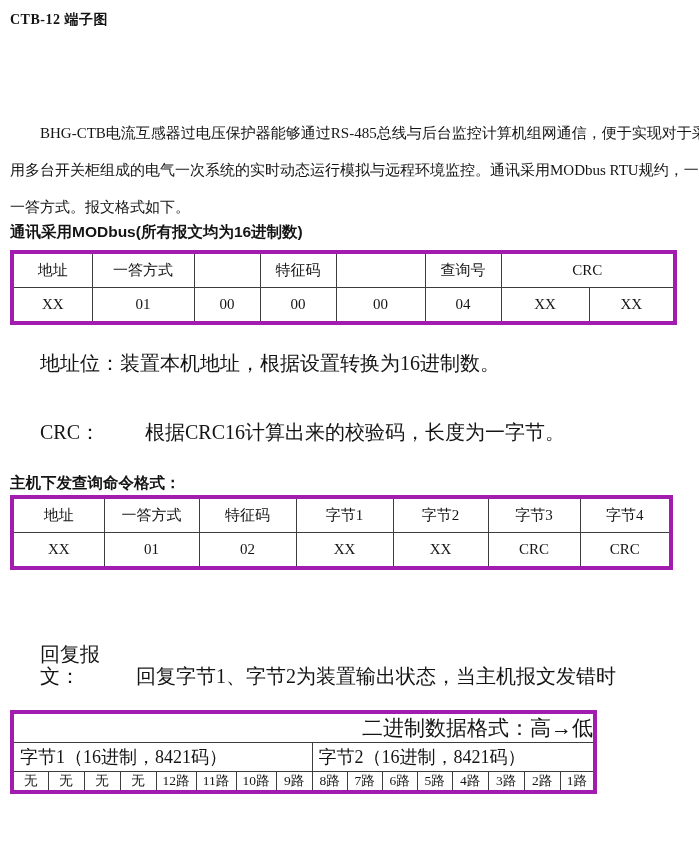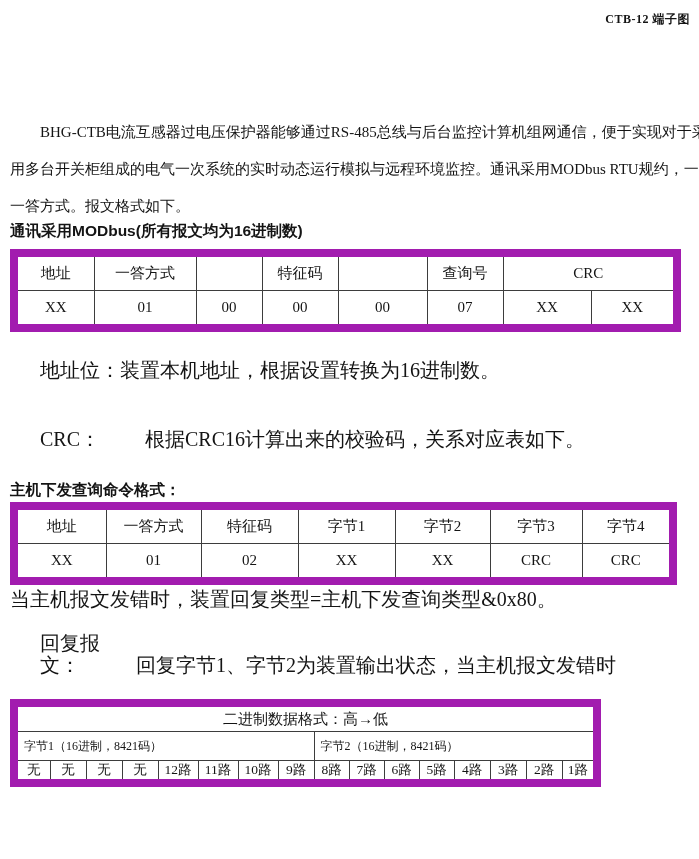--- a/index.html
+++ b/index.html
@@ -8,23 +8,23 @@
     height: 859px;
     background: #ffffff;
     color: #141414;
     font-family: "Liberation Serif", "DejaVu Serif", serif;
     overflow: hidden;
   }
   .page { padding: 0 9px 0 10px; }
 
   .doc-title {
     padding-top: 11px;
-    text-align: right;
+    text-align: left;
     font-weight: 700;
-    font-size: 12px;
+    font-size: 14px;
     letter-spacing: 0.5px;
   }
 
   .section-heading {
     margin-top: 114px;
     margin-left: 2px;
     font-family: "Liberation Sans", "DejaVu Sans", sans-serif;
     font-weight: 600;
     font-size: 21px;
     line-height: 24px;
@@ -39,48 +39,48 @@
     font-weight: 700;
     font-size: 15.5px;
     line-height: 20px;
   }
   .h-query { margin-top: -4px; }
   .h-reply { margin-top: 6px; }
 
   table {
     border-collapse: collapse;
     table-layout: fixed;
-    border: 8px solid #a21caf;
+    border: 4px solid #a21caf;
     padding-left: 8px;
   }
   td {
     border: 1.5px solid #3d3d3d;
     text-align: center;
     vertical-align: middle;
     overflow: hidden;
     padding: 0;
   }
 
   .t1 { width: 663px; margin-top: 8px; font-size: 15px; }
   .t1 td { height: 33px; }
   .t2 { width: 659px; margin-top: 2px; font-size: 15px; }
   .t2 td { height: 33px; }
 
   .t3 { width: 583px; margin-top: 1px; }
-  .t3 .title-row td { height: 24px; font-size: 15px; }
-  .t3 .byte-row td { height: 28px; font-size: 12px; text-align: left; padding-left: 6px; }
+  .t3 .title-row td { height: 24px; font-size: 21px; text-align: right; }
+  .t3 .byte-row td { height: 28px; font-size: 18px; text-align: left; padding-left: 6px; }
   .t3 .chan-row td { height: 16px; font-size: 13.5px; }
 
   .note-line { line-height: 23px; font-size: 20px; white-space: pre-wrap; }
   .notes1 { margin-top: 4px; }
   .notes2 { margin-top: 3px; }
   .notes2 .note-line { line-height: 22px; }
   .label-plain { display: inline; }
   .crc-label { display: inline-block; width: 105px; }
-  .reply-label { display: inline-block; width: 96px; }
+  .reply-label { display: inline-block; width: 96px; margin-top: 48px; }
 </style>
 </head>
 <body>
 
 <div class="page">
 
   <div class="doc-title">CTB-12 端子图</div>
 
 
   <div class="intro">
@@ -111,33 +111,33 @@
         <td></td>
         <td>查询号</td>
         <td colspan="2">CRC</td>
       </tr>
       <tr>
         <td>XX</td>
         <td>01</td>
         <td>00</td>
         <td>00</td>
         <td>00</td>
-        <td>07</td>
+        <td>04</td>
         <td>XX</td>
         <td>XX</td>
       </tr>
     </tbody>
   </table>
 
   <div class="notes1">
     <div class="note-line">
       <span class="label-plain">地址位：</span><span>装置本机地址，根据设置转换为16进制数。</span>
     </div>
     <div class="note-line">
-      <span class="crc-label">CRC：</span><span>根据CRC16计算出来的校验码，关系对应表如下。</span>
+      <span class="crc-label">CRC：</span><span>根据CRC16计算出来的校验码，长度为一字节。</span>
     </div>
   </div>
 
   <div class="bold-heading h-reply">主机下发查询命令格式：</div>
 
   <table class="t2">
     <colgroup>
       <col style="width:92px">
         <col style="width:95px">
         <col style="width:97px">
@@ -162,21 +162,20 @@
         <td>02</td>
         <td>XX</td>
         <td>XX</td>
         <td>CRC</td>
         <td>CRC</td>
       </tr>
     </tbody>
   </table>
 
   <div class="notes2">
-    <div class="note-line">当主机报文发错时，装置回复类型=主机下发查询类型&amp;0x80。</div>
     <div class="note-line">
       <span class="reply-label">回复报文：</span><span>回复字节1、字节2为装置输出状态，当主机报文发错时</span>
     </div>
   </div>
 
   <table class="t3">
     <colgroup>
       <col style="width:36px">
         <col style="width:36px">
         <col style="width:36px">

